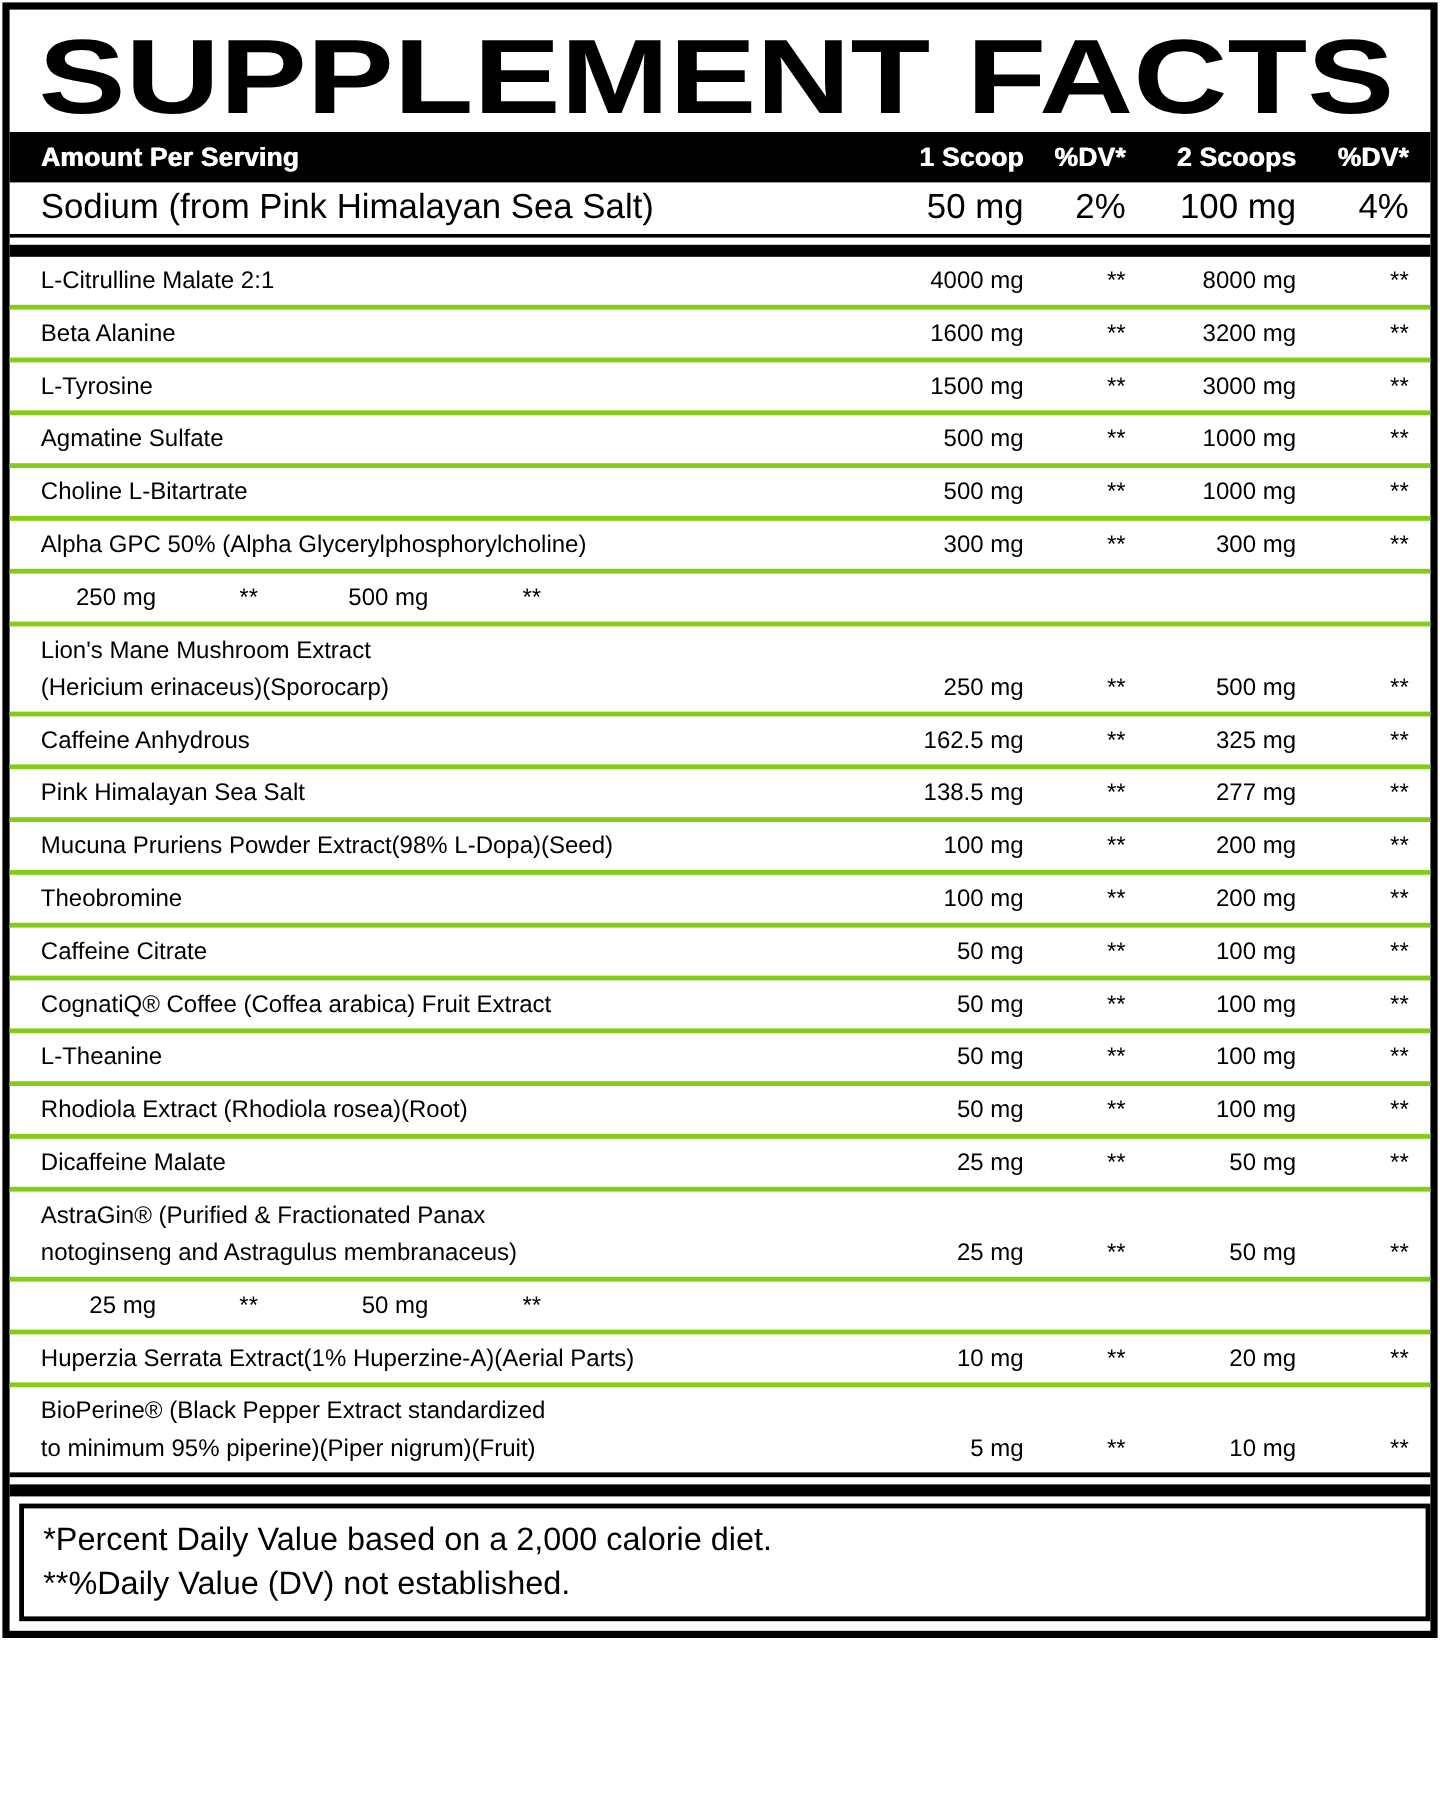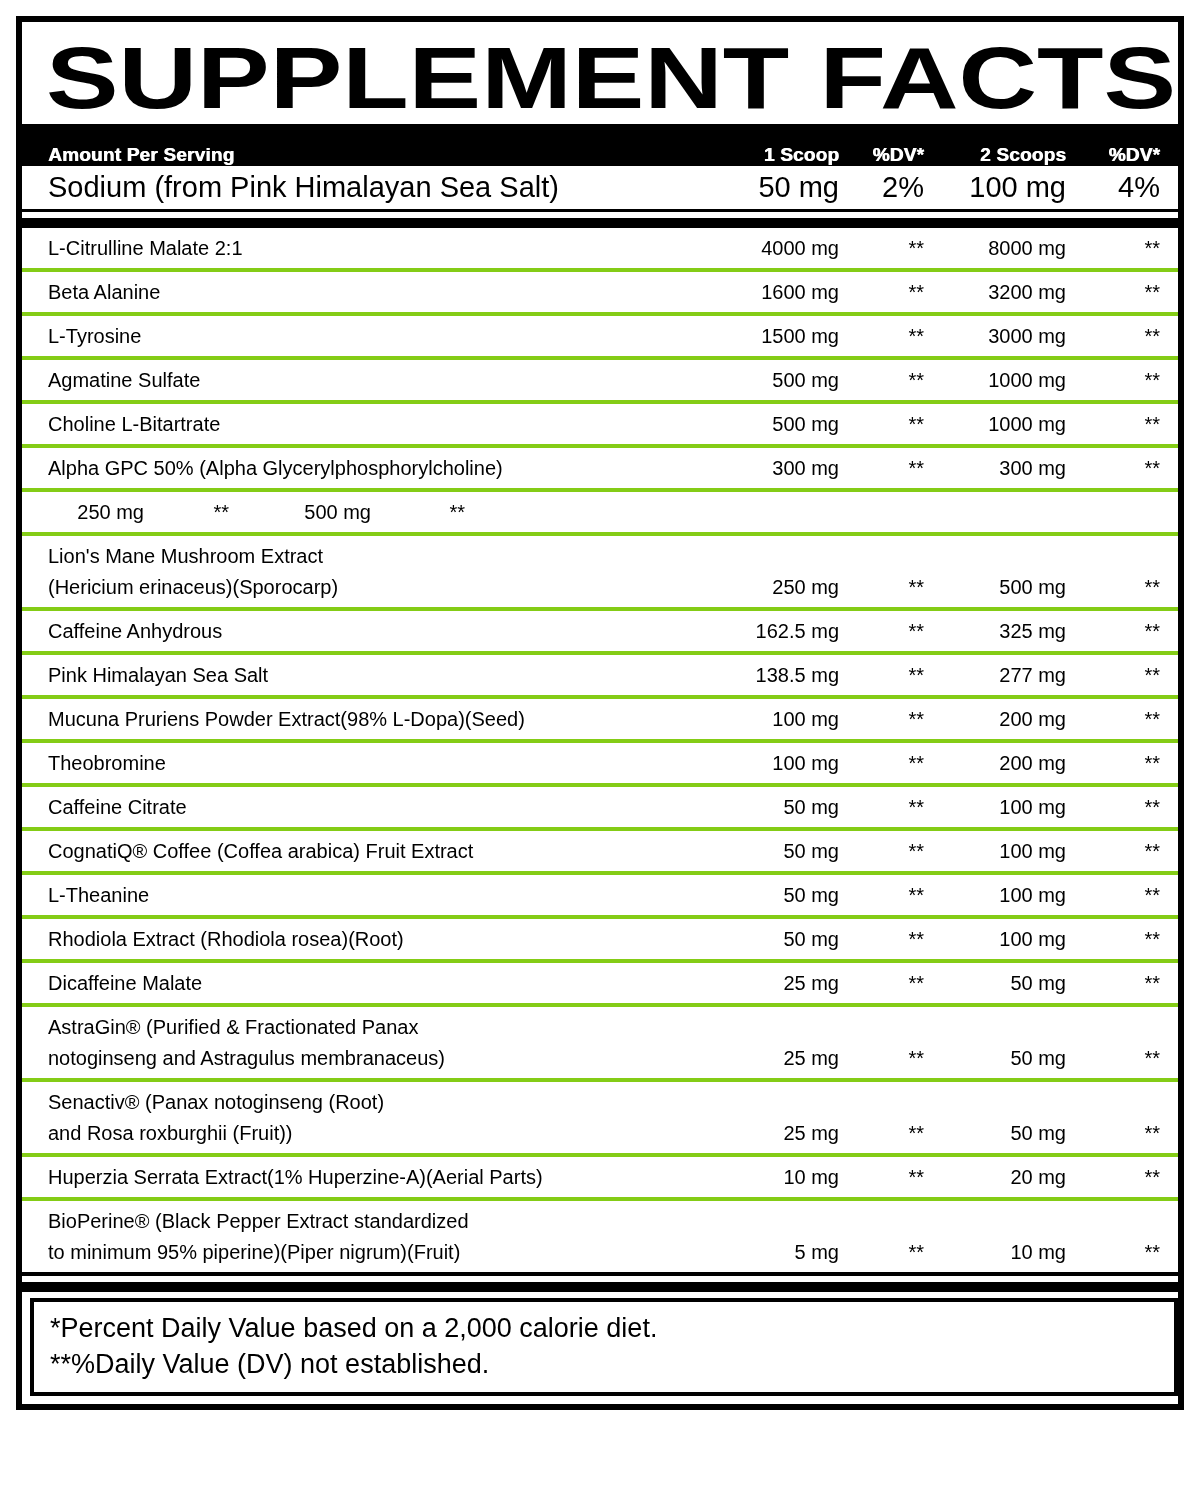--- a/index.html
+++ b/index.html
@@ -2,42 +2,42 @@
 <html><head>
 <meta charset="utf-8">
 <style>
   * { box-sizing: border-box; }
   html, body {
     margin: 0; padding: 0;
     background: #fff; color: #000;
     font-family: "Liberation Sans", sans-serif;
     width: 1200px;
   }
-  .page { width: 1200px; padding: 16px; }
+  .page { width: 1200px; padding: 2px; }
 
   .facts-box { border: 6px solid #000; background: #fff; }
 
   .title-wrap { padding: 12px 20px 0 24px; }
   .title-wrap svg { display: block; }
 
   .serving-lines { padding: 4px 20px 12px 26px; font-size: 33px; line-height: 41px; }
 
   
   .grid-row { display: flex; }
   .c-name { flex: 1; min-width: 0; padding-left: 26px; white-space: pre-line; }
   .cell { text-align: right; }
   .c1 { width: 122px; }
   .c2 { width: 85px; }
   .c3 { width: 142px; }
   .c4 { width: 94px; }
 
   .header-bar {
     background: #000; color: #fff;
-    font-weight: bold; font-size: 19px;
-    height: 42px; align-items: flex-end;
+    font-weight: bold; font-size: 22px;
+    height: 42px; align-items: center;
     padding-right: 18px;
     text-shadow: 0.7px 0 0 currentColor;
     letter-spacing: 0.2px;
   }
 
   .sodium-row {
     font-size: 29px; line-height: 33px;
     padding: 5px 18px 5px 0;
     border-bottom: 3px solid #000;
     align-items: flex-start;
@@ -215,22 +215,20 @@
         </div>
         <div class="grid-row row">
           <div class="c-name">AstraGin® (Purified &amp; Fractionated Panax
 notoginseng and Astragulus membranaceus)</div>
           <div class="cell c1">25 mg</div>
           <div class="cell c2">**</div>
           <div class="cell c3">50 mg</div>
           <div class="cell c4">**</div>
         </div>
         <div class="grid-row row">
-          <div class="c-name">Senactiv® (Panax notoginseng (Root)
-and Rosa roxburghii (Fruit))</div>
           <div class="cell c1">25 mg</div>
           <div class="cell c2">**</div>
           <div class="cell c3">50 mg</div>
           <div class="cell c4">**</div>
         </div>
         <div class="grid-row row">
           <div class="c-name">Huperzia Serrata Extract(1% Huperzine-A)(Aerial Parts)</div>
           <div class="cell c1">10 mg</div>
           <div class="cell c2">**</div>
           <div class="cell c3">20 mg</div>

